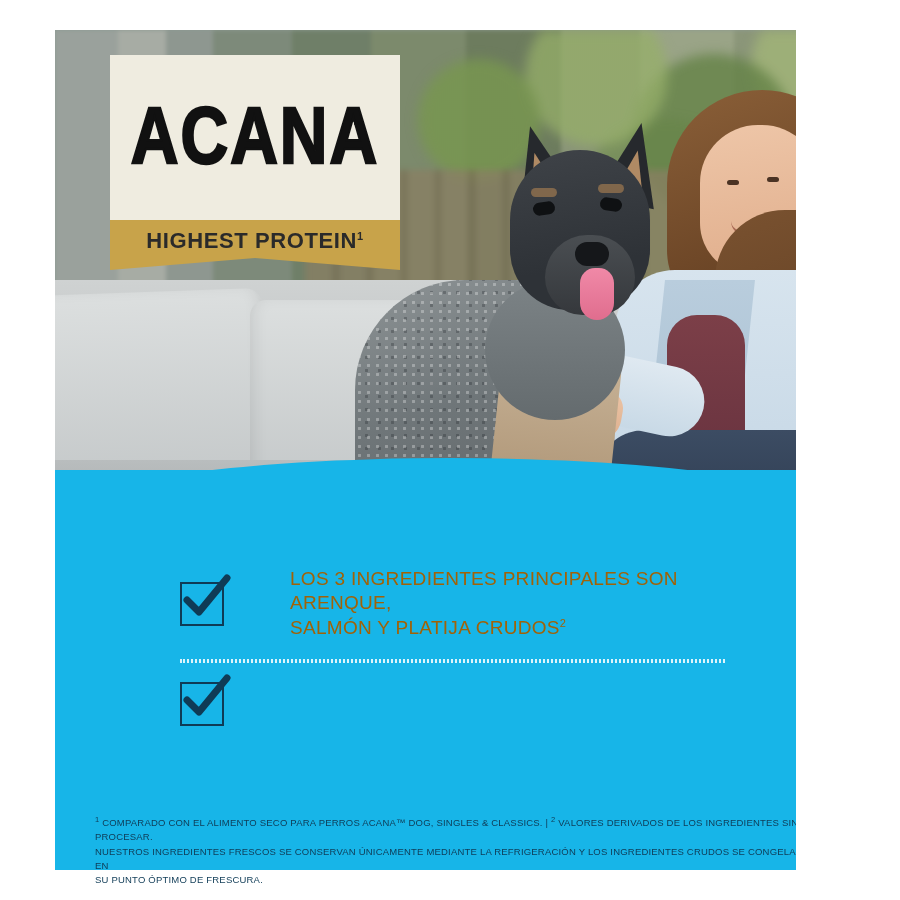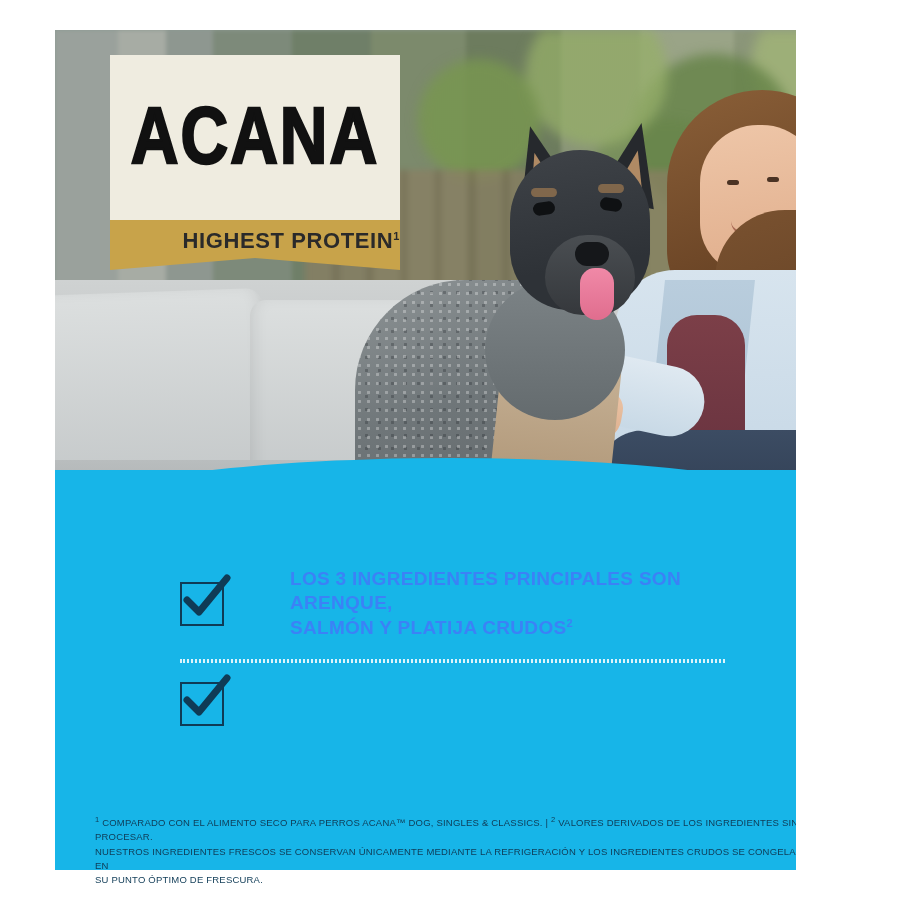--- a/index.html
+++ b/index.html
@@ -275,21 +275,21 @@
     position: absolute;
     left: 110px; top: 220px;
     width: 290px; height: 50px;
     background: #c8a34a;
     clip-path: polygon(0 0, 100% 0, 100% 100%, 50% 76%, 0 100%);
   }
   .ribbon-text {
     position: absolute;
     left: 110px; top: 228px;
     width: 290px;
-    text-align: right;
+    text-align: center;
     font-size: 22px;
     font-weight: 700;
     letter-spacing: .6px;
     color: #2a2a2a;
   }
   .ribbon-sup { font-size: 11px; vertical-align: super; }
 
   
   .blue-panel {
     position: absolute;
@@ -324,24 +324,24 @@
   .check-box {
     position: relative;
     flex: 0 0 auto;
     width: 40px; height: 40px;
     border: 2px solid #0f3b56;
     background: transparent;
   }
   .check-box svg { position: absolute; left: -5px; top: -14px; }
   .feature-text {
     font-size: 19px;
-    font-weight: 700;
+    font-weight: 400;
     letter-spacing: .3px;
     line-height: 1.28;
-    color: #3b82f6;
+    color: #a16207;
     text-transform: uppercase;
   }
   .feature-text sup { font-size: 11px; }
 
   .footnote {
     position: absolute;
     left: 95px; top: 806px;
     width: 710px;
     text-align: left;
     font-size: 9.5px;

